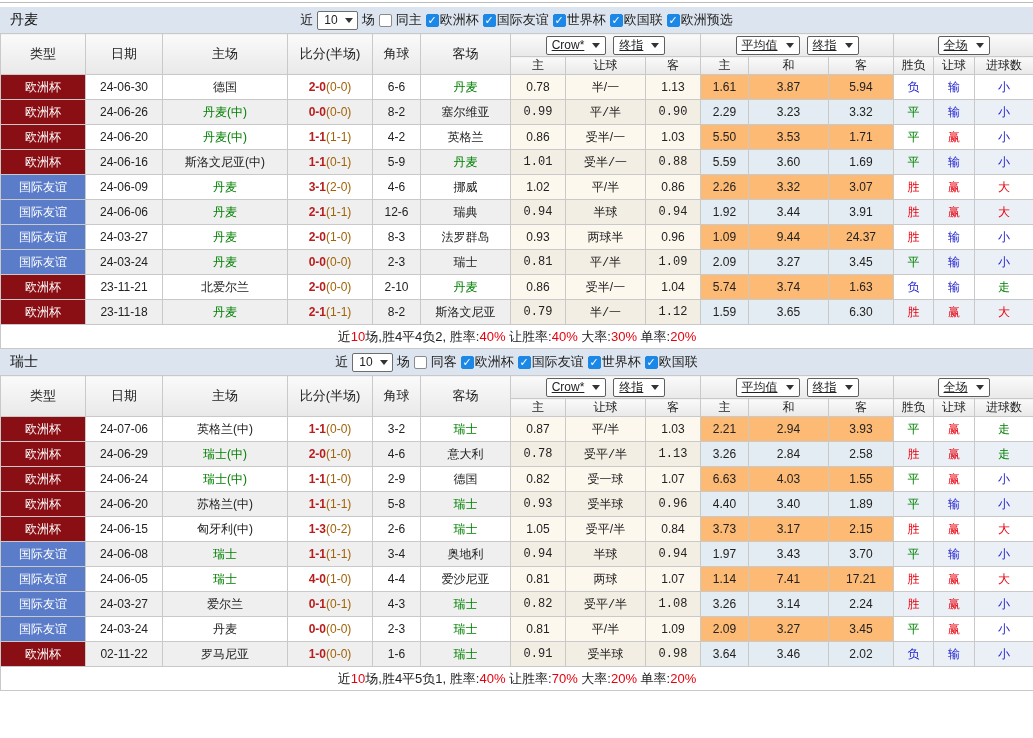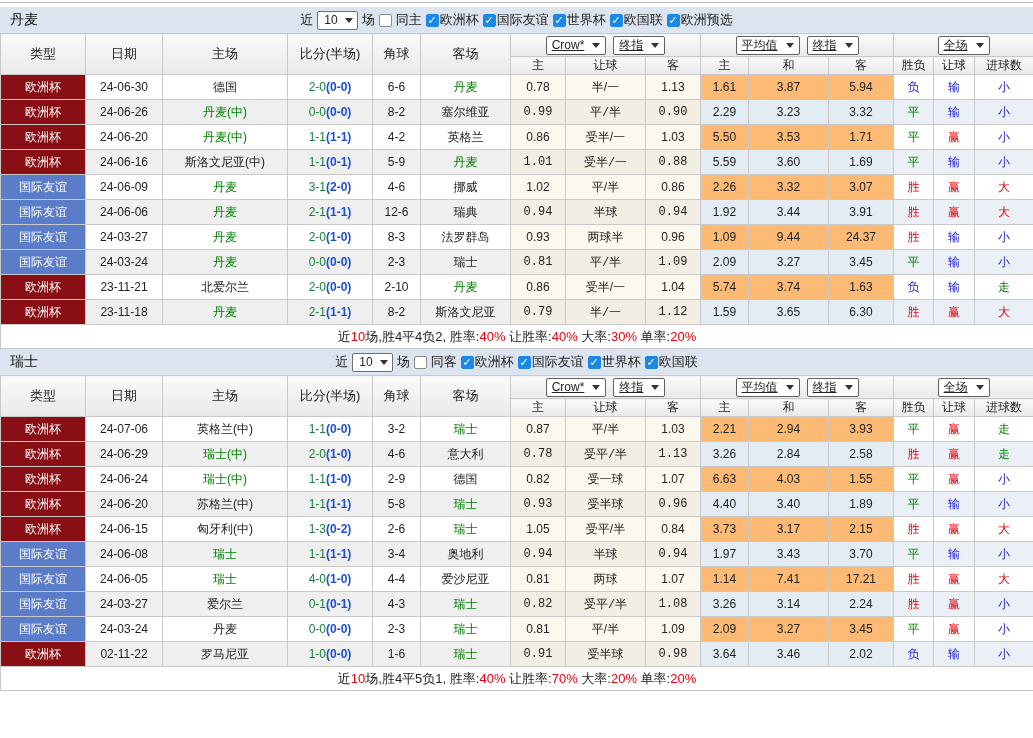--- a/index.html
+++ b/index.html
@@ -74,22 +74,22 @@
   tr.even td.crow { background: #f3eee3; font-family: Liberation Mono, monospace; }
   tr.odd td.avg { background: #fdba74; }
   tr.even td.avg { background: #e3ecf2; }
   tr.odd td.res { background: #fff; }
   tr.even td.res { background: #ebf0f6; }
 
   td.league { color: #fff; }
   td.league.cup { background: #8a0f15 !important; }
   td.league.friendly { background: #5b7cc9 !important; }
   .team-green { color: #008000; }
-  .score-red { color: #15803d; }
-  .score-half { color: #1d4ed8; font-weight: bold; }
+  .score-red { color: #b91c1c; font-weight: bold; }
+  .score-half { color: #a16207; }
   .c-red { color: #e8000d; }
   .c-green { color: #008000; }
   .c-blue { color: #2121cf; }
 
   td.summary-cell { height: 24px; background: #fff; font-size: 13px; color: #222; }
   td.summary-cell .red { color: #e8000d; }
 </style>
 </head>
 <body>
 

